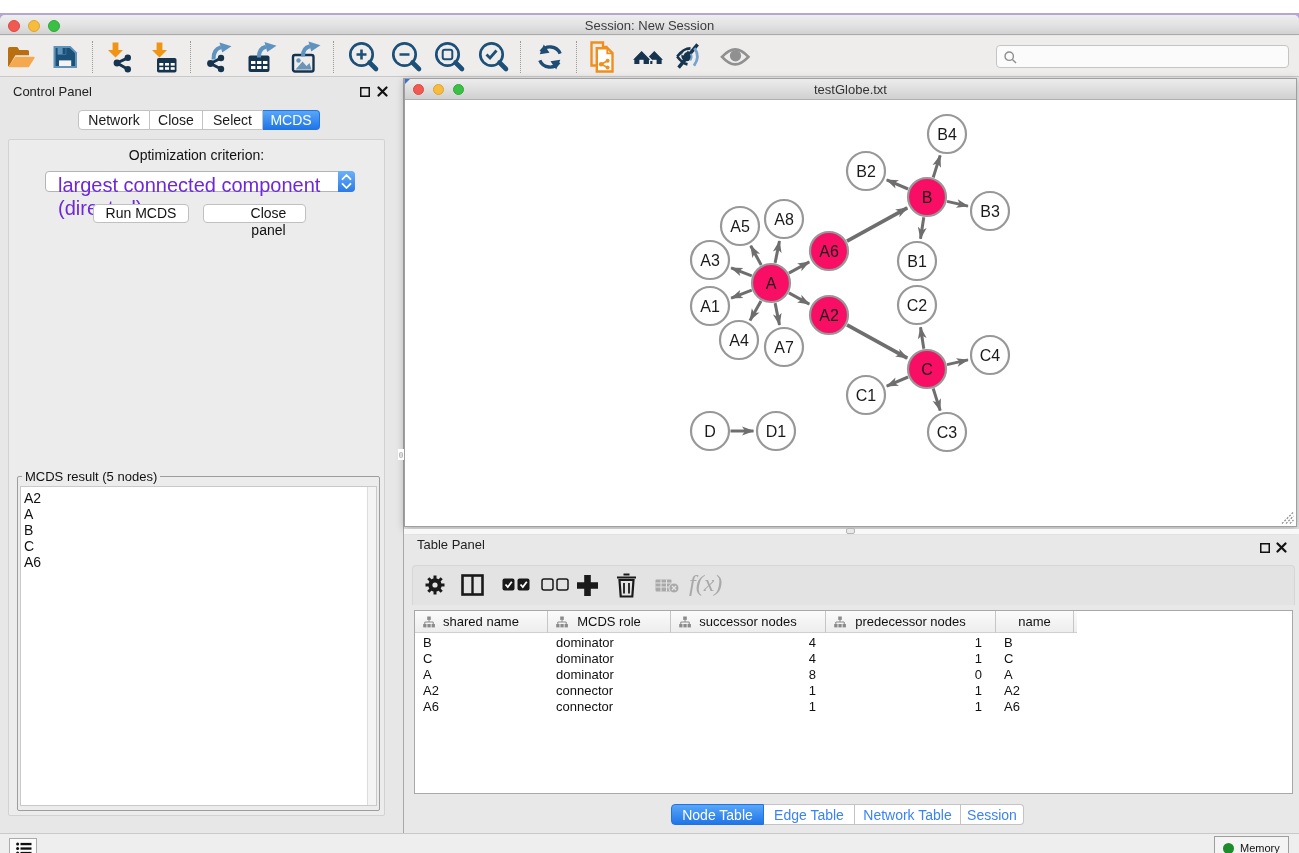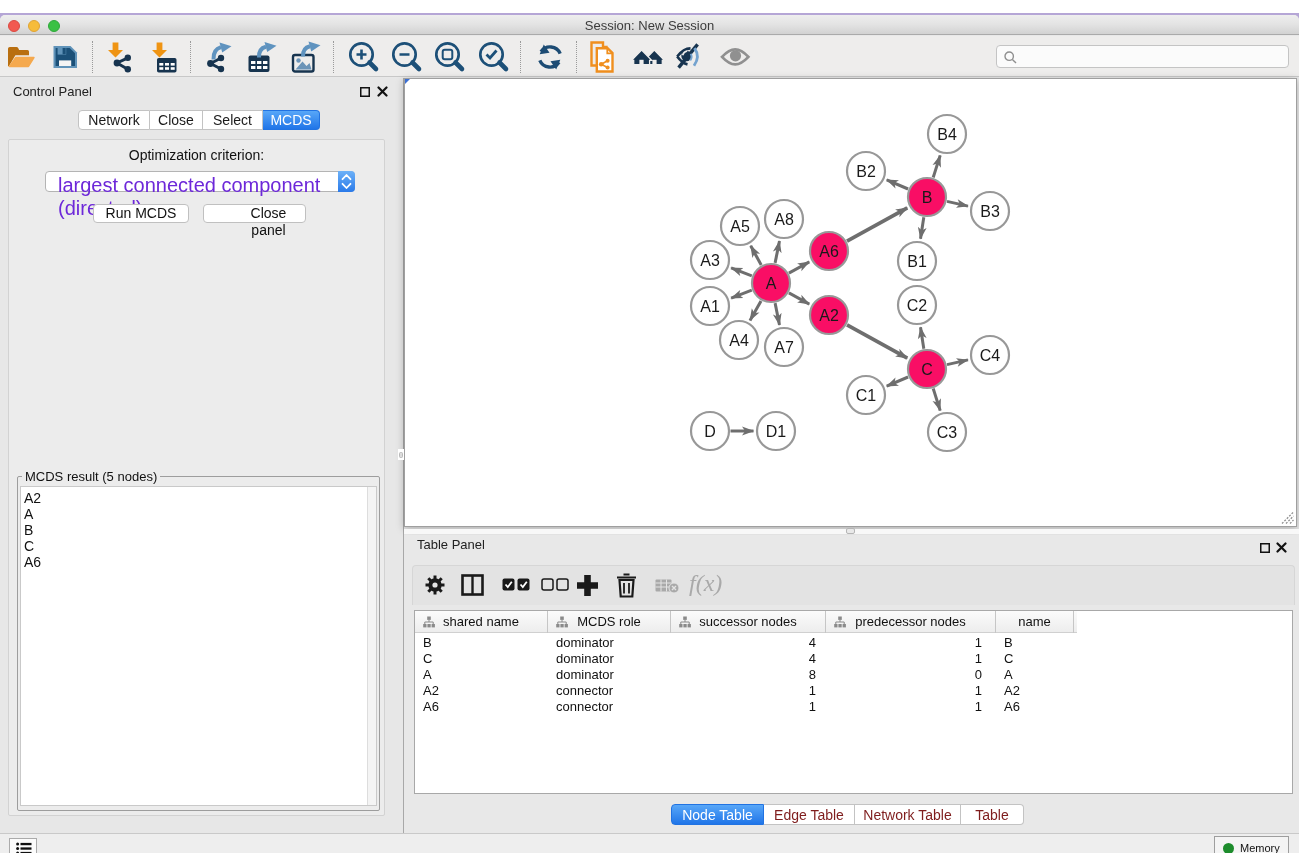--- a/index.html
+++ b/index.html
@@ -83,21 +83,21 @@
 #tp-table { position:absolute; left:10px; top:75px; width:879px; height:184px; background:#ffffff;
   border:1px solid #a8a8a8;padding-left:44px; }
 #tp-header { position:absolute; left:0; top:0; height:22px; width:662px; display:flex;
   background:linear-gradient(180deg,#fbfbfb,#ededed); border-bottom:1px solid #d0d0d0; }
 .thcell { height:22px; border-right:1px solid #c6c6c6; position:relative;
   font-size:13px; color:#111; text-align:center; line-height:21px; }
 .thicon { position:absolute; left:8px; top:5px; }
 .trow { position:absolute; left:0; height:16px; font-size:13px; color:#111; }
 .trow span { position:absolute; top:0; height:16px; line-height:16px; }
 #tp-tabs { position:absolute; left:267px; top:269px; height:21px; display:flex; }
-.tptab { height:21px; line-height:20px; font-size:14px; color:#7f1d1d; background:#ffffff;
+.tptab { height:21px; line-height:20px; font-size:14px; color:#3b82f6; background:#ffffff;
   border:1px solid #c3c3c3; border-left:none; text-align:center; }
 .tptab.first { border-left:1px solid #c3c3c3; border-radius:4px 0 0 4px; }
 .tptab.last { border-radius:0 4px 4px 0; }
 .tptab.sel { background:linear-gradient(180deg,#58a7f8,#2075e8); color:#ffffff; border-color:#2173e2; }
 
 #statusbar { position:absolute; left:0; top:818px; width:1299px; height:27px; background:#eeeeee;
   border-top:1px solid #c9c9c9; }
 #sb-listbtn { position:absolute; left:9px; top:4px; width:28px; height:20px; background:#fcfcfc;
   border:1px solid #ababab; }
 #sb-mem { position:absolute; left:1214px; top:2px; width:75px; height:23px; background:#f4f4f4;
@@ -306,20 +306,26 @@
                 <div class="row">A</div>
                 <div class="row">B</div>
                 <div class="row">C</div>
                 <div class="row">A6</div>
             <div id="mcds-scroll"></div>
           </div>
         </div>
       </div>
     </div>
     <div id="netwin">
+      <div id="nw-titlebar">
+        <div class="tl r"></div>
+            <div class="tl y"></div>
+            <div class="tl g"></div>
+        <div class="title">testGlobe.txt</div>
+      </div>
       <svg id="graph" width="891" height="426" viewBox="0 0 891 426">
         <defs>
           <marker id="ah" viewBox="0 0 13 10" refX="11.8" refY="5" markerWidth="13" markerHeight="10" markerUnits="userSpaceOnUse" orient="auto-start-reverse">
             <path d="M0.3 0.6 L12.6 5 L0.3 9.4 L3.4 5 Z" fill="#6e6e6e"></path>
           </marker>
         </defs>
         <g stroke="#6e6e6e" stroke-width="3.0">
           <line x1="346.8" y1="189.2" x2="326.1" y2="197.1" marker-end="url(#ah)"></line>
           <line x1="346.8" y1="174.8" x2="326.1" y2="166.9" marker-end="url(#ah)"></line>
           <line x1="356.0" y1="199.9" x2="345.0" y2="219.4" marker-end="url(#ah)"></line>
@@ -510,21 +516,21 @@
               <span style="left:141px;">connector</span>
               <span style="left:256px; width:145px; text-align:right;">1</span>
               <span style="left:411px; width:156px; text-align:right;">1</span>
               <span style="left:589px;">A6</span>
             </div>
       </div>
       <div id="tp-tabs">
         <div class="tptab first sel" style="width:93px;">Node Table</div>
             <div class="tptab" style="width:91px;">Edge Table</div>
             <div class="tptab" style="width:106px;">Network Table</div>
-            <div class="tptab last" style="width:63px;">Table</div>
+            <div class="tptab last" style="width:63px;">Session</div>
       </div>
     </div>
     <div style="position:absolute; left:404px; top:451px; width:895px; height:5px; background:#f8f8f8;"></div>
     <div style="position:absolute; left:846px; top:450px; width:9px; height:6px; background:#e9e9e9; border:1px solid #b5b5b5; border-radius:2px;"></div>
     <div style="position:absolute; left:398px; top:371px; width:6px; height:11px; background:#ffffff;">
           <div style="position:absolute;left:1px;top:2.5px;width:4px;height:6px;background:#dcdcdc;border:1px solid #b9b9b9;border-radius:1.5px;"></div>
         </div>
   </div>
   <div id="statusbar">
     <div id="sb-listbtn"><svg width="16" height="13" viewBox="0 0 16 13" style="margin:3px 0 0 6px;">

